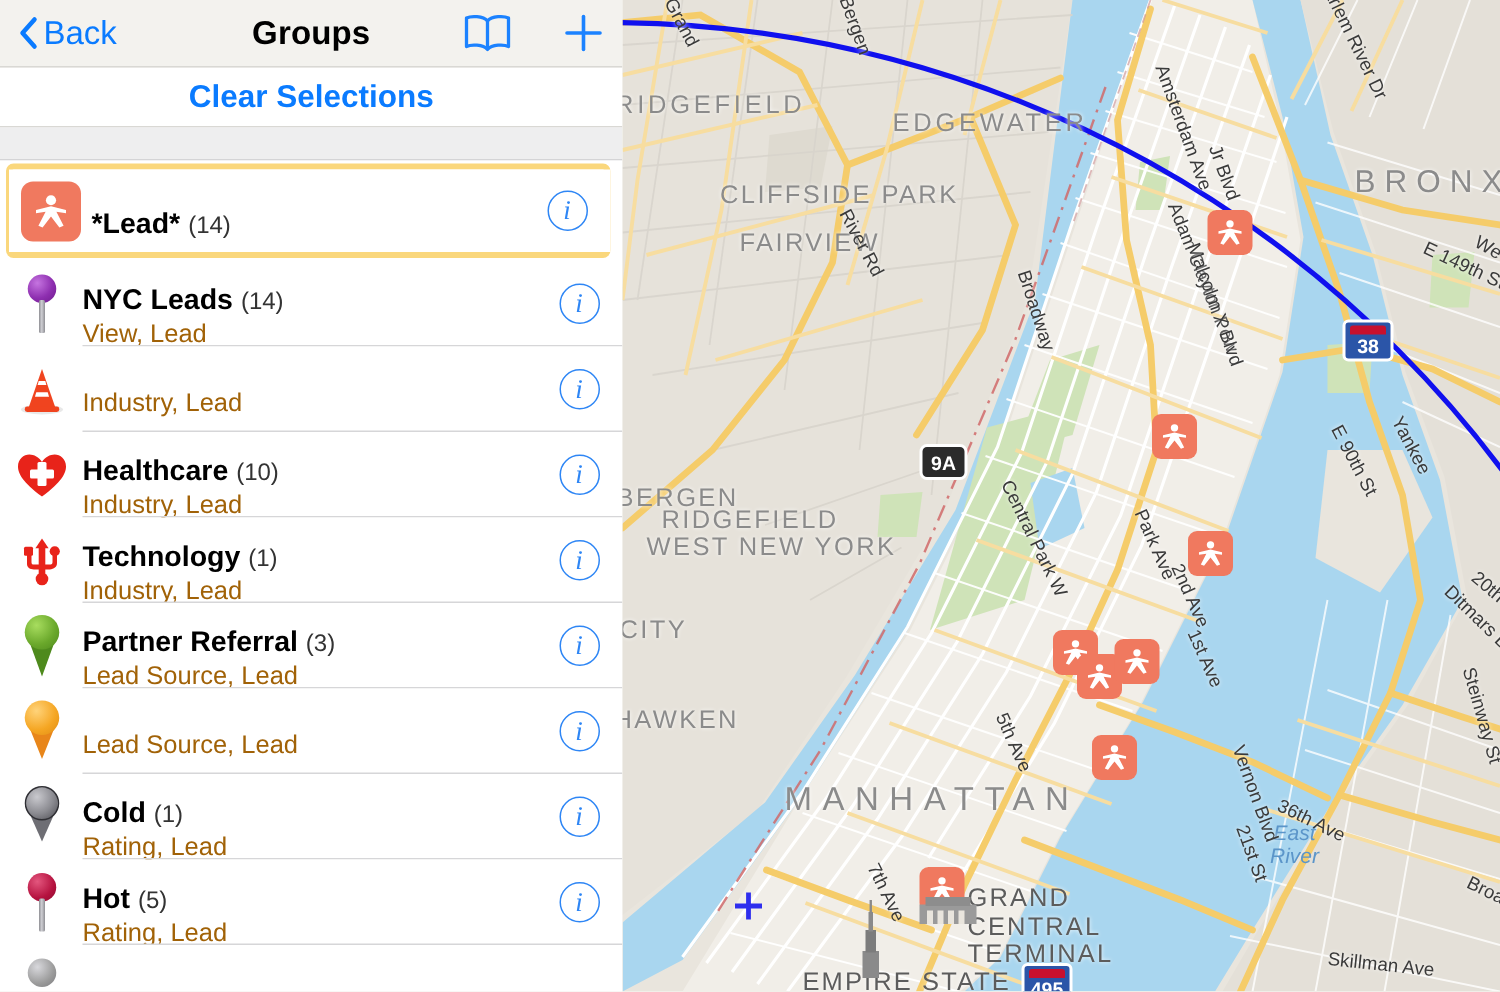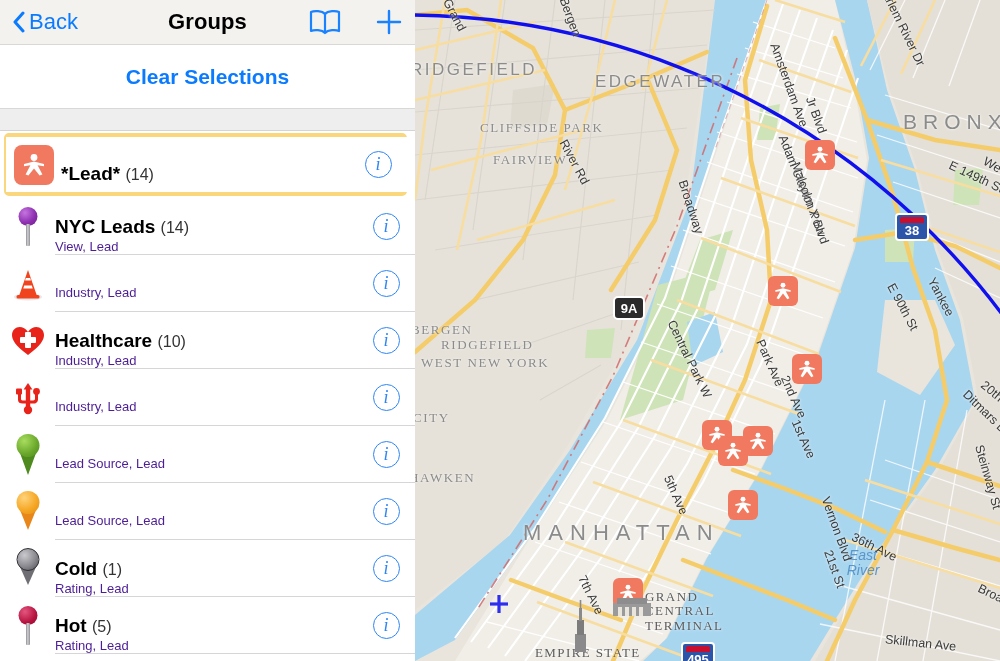--- a/index.html
+++ b/index.html
@@ -26,21 +26,21 @@
   .chevron-left { width: 13px; height: 22px; flex: 0 0 auto; }
   .nav-title {
     position: absolute; left: 0; right: 0; text-align: center;
     font-size: 22px; font-weight: bold; color: #000; letter-spacing: .1px;
     pointer-events: none;
   }
   .nav-right { position: absolute; right: 12px; display: flex; align-items: center; gap: 34px; }
   .icon-btn { cursor: pointer; line-height: 0; }
 
   .clear-bar {
-    height: 64px; background: #fff; display: flex; align-items: center;
+    height: 40px; background: #fff; display: flex; align-items: center;
     justify-content: center; border-bottom: 1px solid #d9d8d4;
   }
   .clear-bar span { color: #0a7bff; font-size: 21px; font-weight: bold; cursor: pointer; }
 
   .gap-strip { height: 22px; background: #eeeeef; border-bottom: 1px solid #d4d4d6; }
 
   .list { position: relative; }
 
   .row {
     position: relative; display: flex; align-items: center;
@@ -51,21 +51,21 @@
     position: absolute; left: 55px; right: 0; bottom: 0; height: 1px; background: #d6d6d8;
   }
 
   .row-icon {
     width: 55px; min-width: 55px; height: 100%;
     display: flex; align-items: center; justify-content: center;
   }
   .row-text { flex: 1 1 auto; display: flex; flex-direction: column; justify-content: center; margin-top: 18px; }
   .row-title { font-size: 19px; color: #000; font-weight: bold; line-height: 1.15; white-space: nowrap; }
   .row-title .count { font-weight: normal; font-size: 16px; color: #333; }
-  .row-sub { font-size: 13px; color: #4c1d95; line-height: 1.2; margin-top: 1px; white-space: nowrap; }
+  .row-sub { font-size: 17px; color: #a16207; line-height: 1.2; margin-top: 1px; white-space: nowrap; }
 
   .info-btn {
     width: 58px; min-width: 58px; height: 100%;
     display: flex; align-items: center; justify-content: center; cursor: pointer;
   }
   .info-circle {
     width: 27px; height: 27px; border: 1.6px solid #2e86f5; border-radius: 50%;
     display: flex; align-items: center; justify-content: center;
     color: #2e86f5; font-size: 18px; font-family: "Liberation Serif", serif; font-style: italic;
   }
@@ -102,21 +102,21 @@
   }
 
   
   .map { position: relative; width: 585px; height: 661px; overflow: hidden; background: #e9e5dd; }
   .map-canvas { position: absolute; inset: 0; }
   .map-label {
     position: absolute; color: #8b8b8b; font-size: 17px; letter-spacing: 2.5px;
     white-space: nowrap; text-shadow: 0 0 3px rgba(255,255,255,.9);
     font-family: "Liberation Sans", sans-serif;
   }
-  .map-label.small { font-size: 13px; letter-spacing: 1.6px; font-family: Liberation Serif, serif; }
+  .map-label.small { font-size: 17px; letter-spacing: 1.6px; }
   .map-label.dark { color: #5c5c5c; }
   .street {
     position: absolute; color: #3a3a3a; font-size: 12.5px; white-space: nowrap;
     text-shadow: 0 0 3px rgba(255,255,255,.95);
   }
   .water-label { position: absolute; color: #5b95c9; font-size: 14px; font-style: italic; white-space: nowrap; }
   .marker {
     position: absolute; width: 30px; height: 30px; border-radius: 6px; background: #f0795f;
     display: flex; align-items: center; justify-content: center; cursor: pointer;
   }
@@ -264,36 +264,44 @@
             <rect x="16.8" y="10" width="4.4" height="20" fill="#e8231a"></rect>
             <circle cx="19" cy="31" r="4.2" fill="#e8231a"></circle>
             <path d="M19 4 L23.4 10.5 L14.6 10.5 Z" fill="#e8231a"></path>
             <path d="M9 14 L9 21 C9 23.4, 11 24.6, 13.6 24.6 L19 24.6 L19 21.4 L13.6 21.4 C12.4 21.4, 12 20.8, 12 19.8 L12 14 Z" fill="#e8231a"></path>
             <rect x="7" y="9.5" width="6" height="6" rx="1" fill="#e8231a"></rect>
             <path d="M29 14.5 L29 20.4 C29 23, 27 24.6, 24.2 24.6 L19 24.6 L19 21.4 L24.2 21.4 C25.4 21.4, 26 20.8, 26 19.8 L26 14.5 Z" fill="#e8231a"></path>
             <circle cx="27.5" cy="12.5" r="3.4" fill="#e8231a"></circle>
           </svg>
         </div>
         <div class="row-text">
+          <div class="row-title">
+            <span>Technology</span>
+            <span class="count">(1)</span>
+          </div>
           <div class="row-sub">Industry, Lead</div>
         </div>
         <div class="info-btn">
           <span class="info-circle">i</span>
         </div>
         <div class="sep"></div>
       </div>
 
       <div class="row two-line">
         <div class="row-icon">
           <span class="pin balloon">
             <span class="tail" style="border-top: 22px solid #4e8a1d;"></span>
             <span class="ball" style="background: radial-gradient(circle at 34% 30%, #a8dd5f 0%, #6aa82b 58%, #4e8a1d 100%);"></span>
           </span>
         </div>
         <div class="row-text">
+          <div class="row-title">
+            <span>Partner Referral</span>
+            <span class="count">(3)</span>
+          </div>
           <div class="row-sub">Lead Source, Lead</div>
         </div>
         <div class="info-btn">
           <span class="info-circle">i</span>
         </div>
         <div class="sep"></div>
       </div>
 
       <div class="row two-line">
         <div class="row-icon">
@@ -519,21 +527,21 @@
       </g>
     </svg>
 
     <div class="map-label" style="left:-5px; top:60px;">RIDGEFIELD</div>
     <div class="map-label" style="left:180px; top:72px;">EDGEWATER</div>
     <div class="map-label small" style="left:65px; top:120px;">CLIFFSIDE PARK</div>
     <div class="map-label small" style="left:78px; top:152px;">FAIRVIEW</div>
     <div class="map-label" style="left:488px; top:110px; font-size:21px; letter-spacing:6px;">BRONX</div>
     <div class="map-label small" style="left:-4px; top:322px;">BERGEN</div>
     <div class="map-label small" style="left:26px; top:337px;">RIDGEFIELD</div>
-    <div class="map-label small" style="left:6px; top:355px;">WEST NEW YORK</div>
+    <div class="map-label small" style="left:16px; top:355px;">WEST NEW YORK</div>
     <div class="map-label small" style="left:-2px; top:410px;">CITY</div>
     <div class="map-label small" style="left:-6px; top:470px;">HAWKEN</div>
     <div class="map-label" style="left:108px; top:520px; font-size:22px; letter-spacing:7px;">MANHATTAN</div>
     <div class="map-label small dark" style="left:230px; top:590px; letter-spacing:1.4px; width:80px; white-space:normal; line-height:1.1;">GRAND CENTRAL TERMINAL</div>
     <div class="map-label small dark" style="left:120px; top:645px; letter-spacing:1.4px;">EMPIRE STATE</div>
 
     <div class="water-label" style="left:426px; top:548px; line-height:1.05; width:44px; white-space:normal; text-align:center;">East River</div>
 
     <div class="street" style="left:22px; top:8px; transform:rotate(62deg);">Grand</div>
     <div class="street" style="left:135px; top:10px; transform:rotate(70deg);">Bergen</div>

